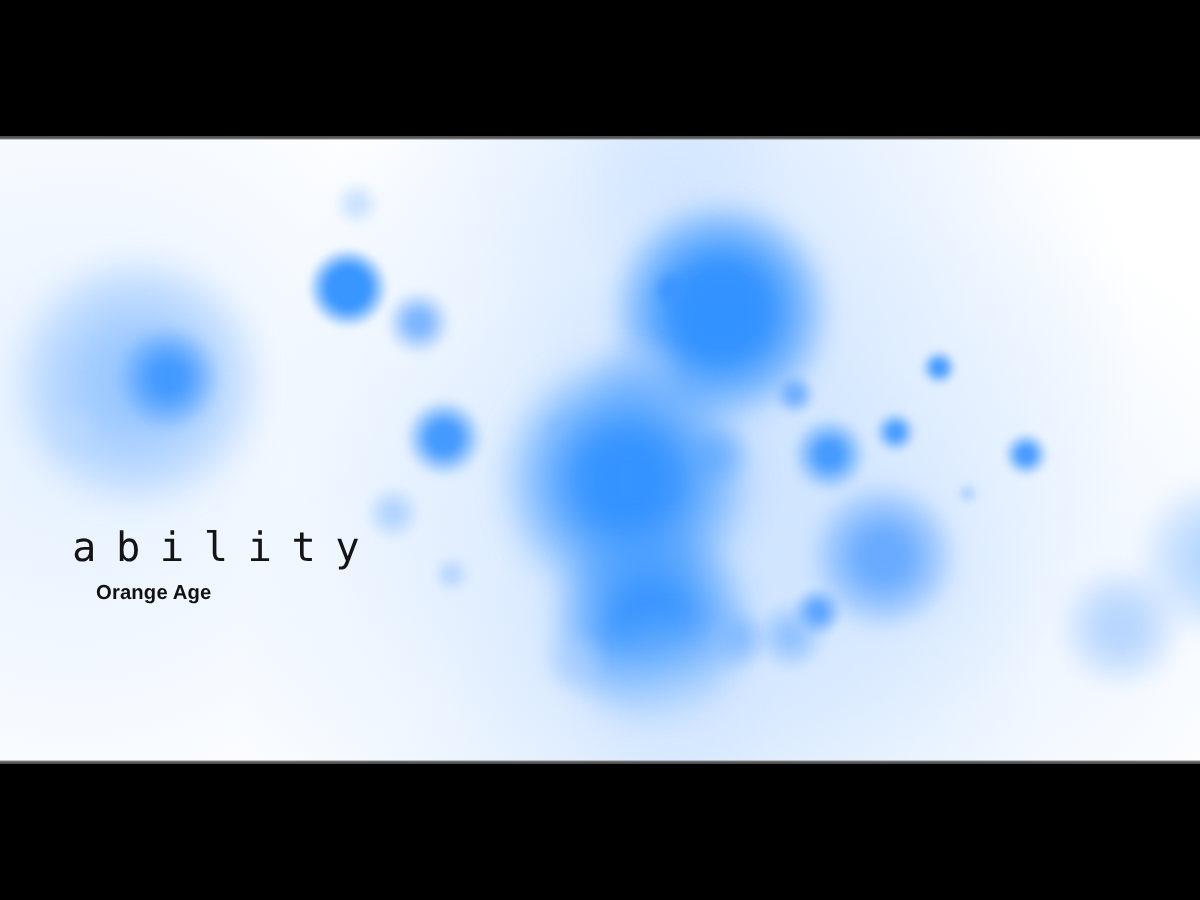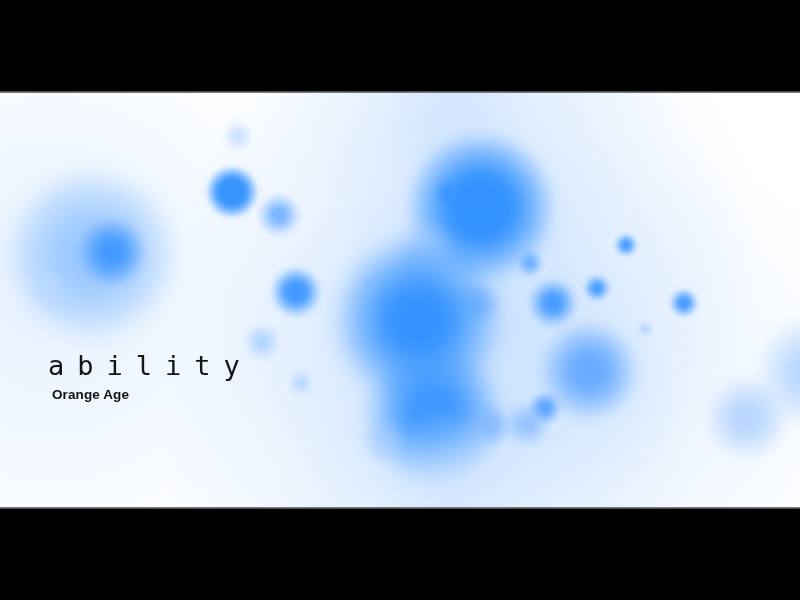--- a/index.html
+++ b/index.html
@@ -97,21 +97,21 @@
     white-space: nowrap;
     margin: 0;
   }
   #sub-title {
     font-family: "Liberation Sans", sans-serif;
     font-size: 13.5px;
     font-weight: 700;
     color: #111111;
     letter-spacing: 0.1px;
     line-height: 1;
-    margin: 9px 0 0 4px;
+    margin: 9px 0 0 16px;
     white-space: nowrap;
   }
 </style>
 </head>
 <body>
 
 <div id="frame">
 
   <div class="letterbox top" style="height: 91px; background: rgb(0, 0, 0);"></div>
   <div class="seam top" style="top: 91px;"></div>

